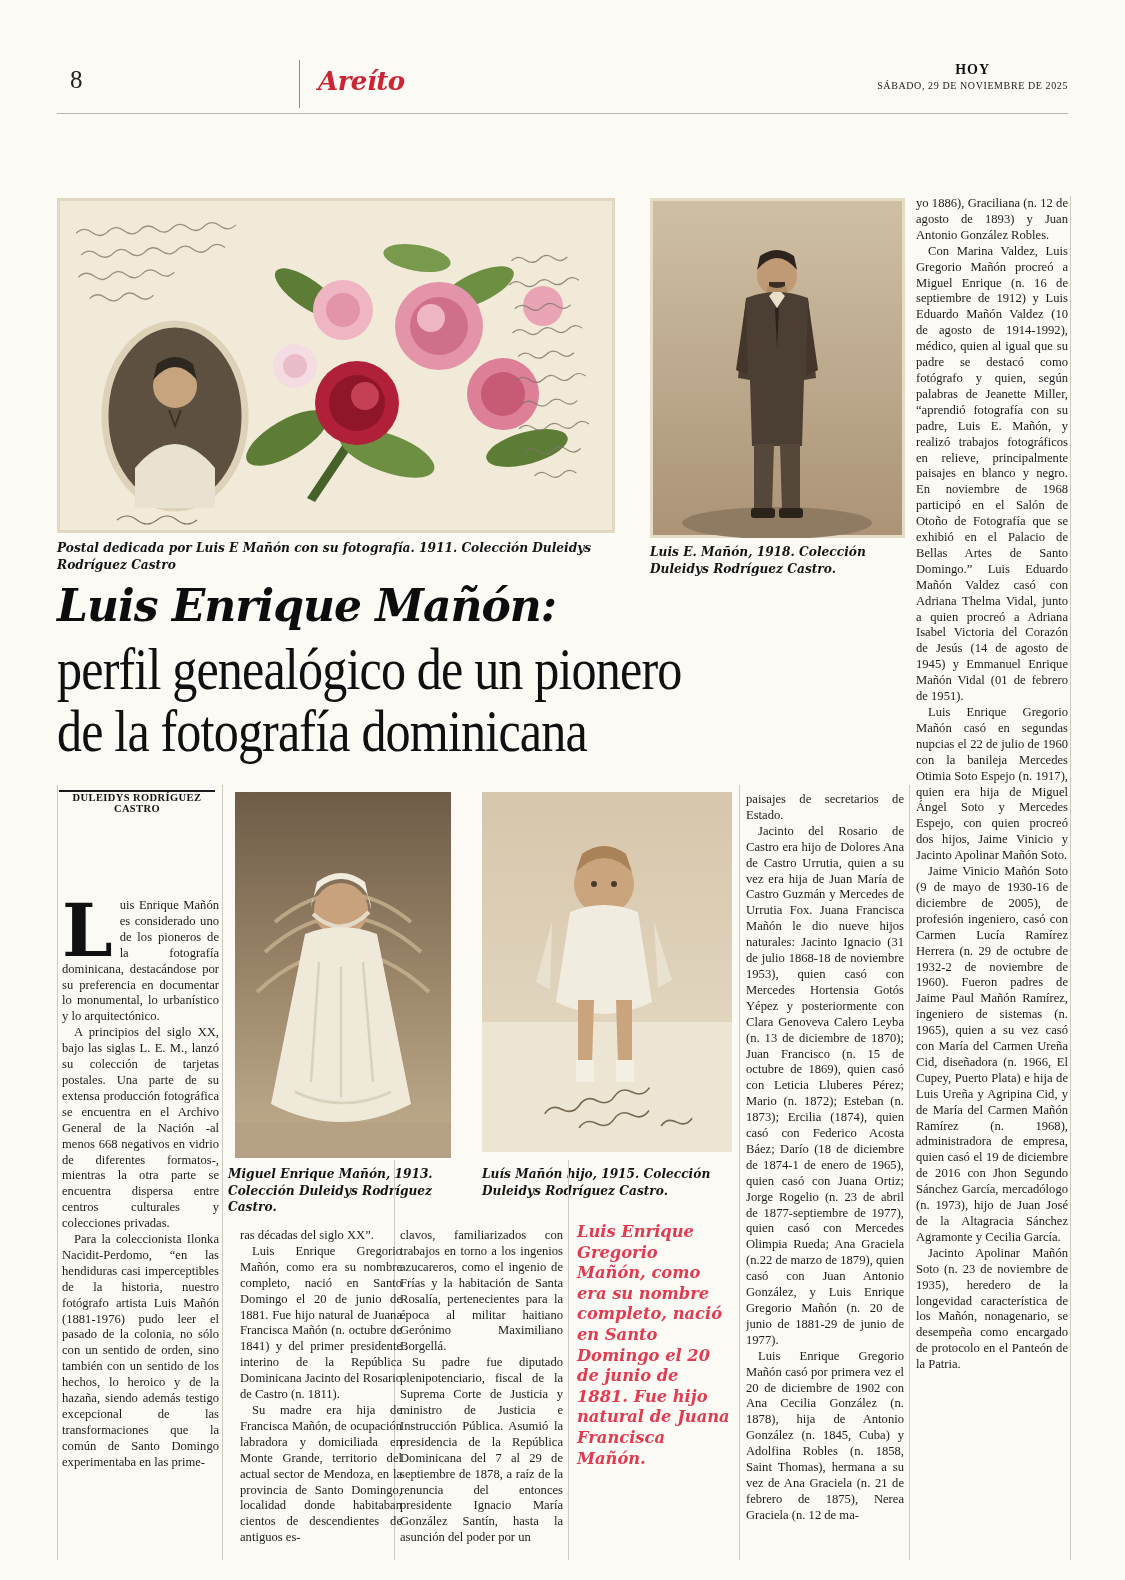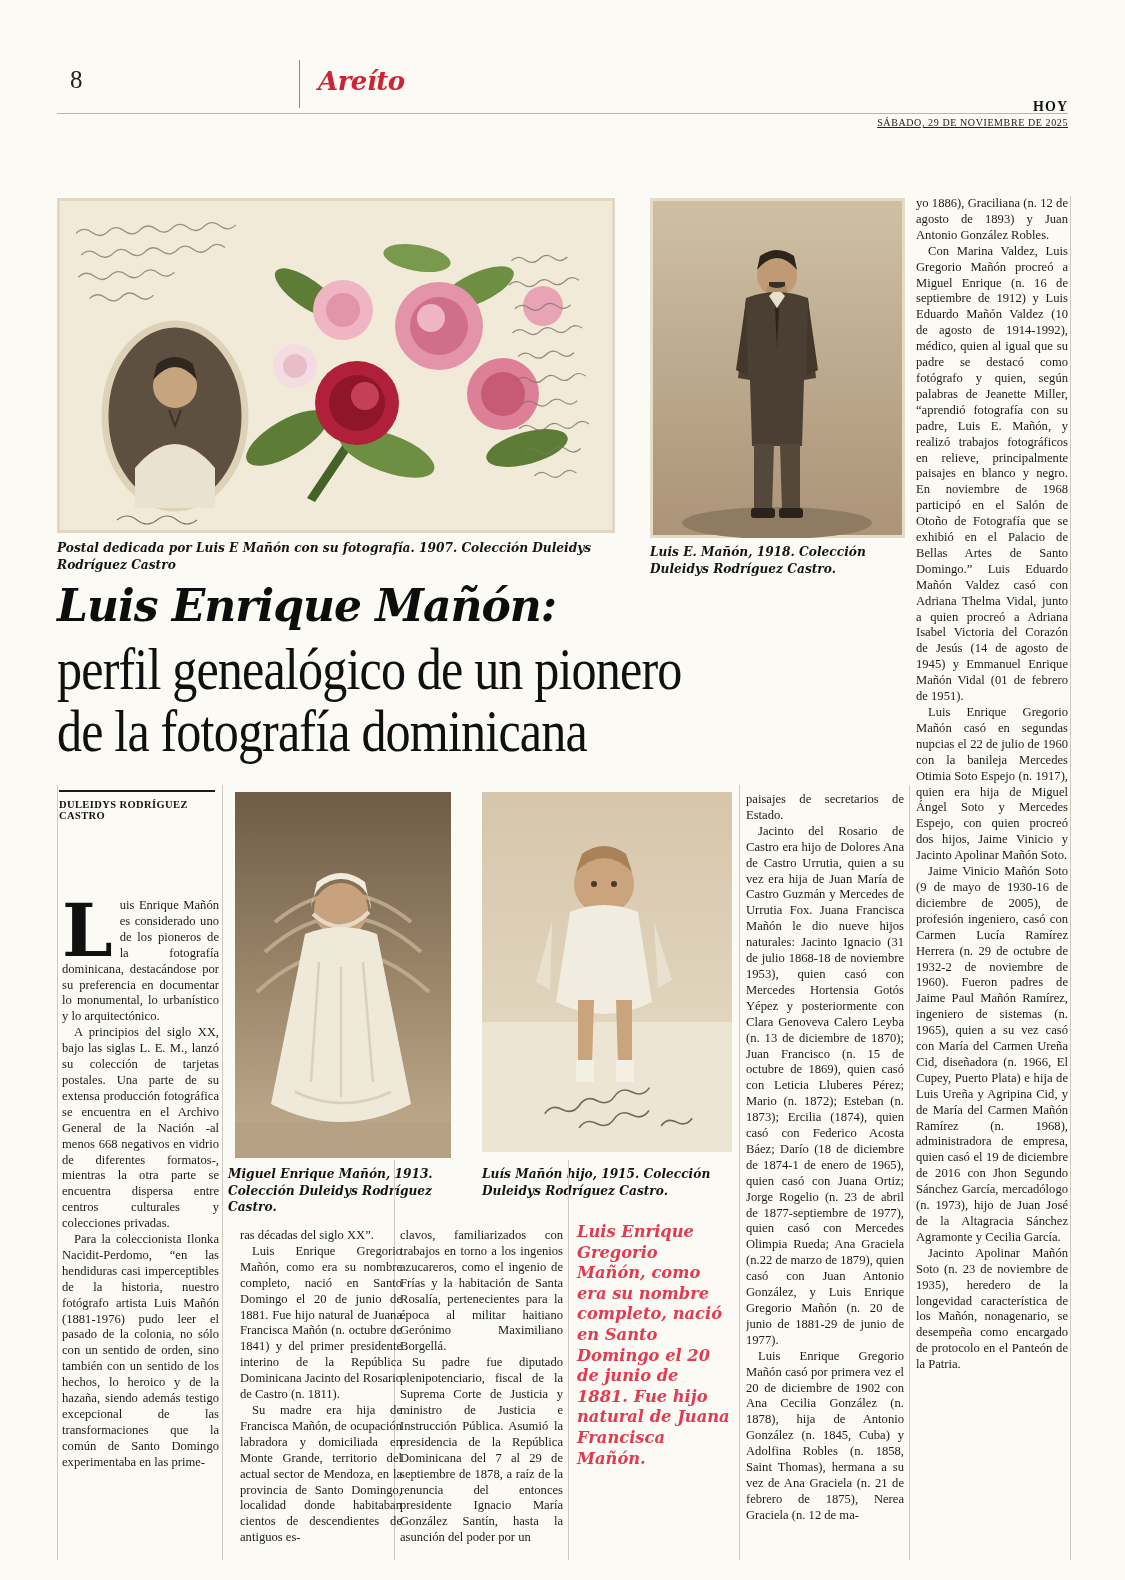--- a/index.html
+++ b/index.html
@@ -5,45 +5,45 @@
   html,body{margin:0;padding:0;background:#e8e8e8;}
   #page{position:relative;width:1125px;height:1580px;background:#fbfaf5;margin:0 auto;overflow:hidden;
         font-family:"Liberation Serif",serif;color:#1c1c1c;}
   .abs{position:absolute;}
 
   
   .pageno{left:70px;top:66px;font-size:25px;color:#222;}
   .hdr-divider{left:299px;top:60px;width:1px;height:48px;background:#8a8a8a;}
   .areito{left:318px;top:66px;font-family:"DejaVu Serif",serif;font-weight:bold;font-style:italic;
           font-size:26px;color:#cc2433;letter-spacing:-0.5px;}
-  .masthead{right:57px;top:62px;text-align:right;margin-top:37px;}
+  .masthead{right:57px;top:62px;text-align:center;}
   .hoy{font-weight:bold;font-size:14px;letter-spacing:1px;color:#111;}
-  .hdate{font-size:10px;letter-spacing:0.6px;color:#222;margin-top:2px;text-decoration:underline;}
+  .hdate{font-size:10px;letter-spacing:0.6px;color:#222;margin-top:2px;}
   .hdr-rule{left:57px;top:113px;width:1011px;height:1px;background:#b9b4ab;}
 
   
   .banner{left:57px;top:127px;width:1011px;height:38px;background:#d23b55;}
   .banner-text{position:absolute;left:11px;top:3px;color:#fff;font-size:28px;letter-spacing:1.5px;
                font-family:"Liberation Serif",serif;}
 
   
   .photo{position:absolute;overflow:hidden;box-shadow:0 0 0 1px #d8d2c4 inset;}
   .caption{font-family:"DejaVu Serif",serif;font-weight:bold;font-style:italic;font-size:12.2px;
            line-height:16.5px;color:#141414;}
 
   
   .kicker{left:57px;top:580px;font-family:"DejaVu Serif",serif;font-weight:bold;font-style:italic;
           font-size:44px;letter-spacing:-1px;color:#0d0d0d;white-space:nowrap;}
   .headline{left:57px;top:638px;font-family:"Liberation Serif",serif;font-size:59px;line-height:62px;
             color:#101010;letter-spacing:-1px;}
   .cond{display:inline-block;transform:scaleX(0.85);transform-origin:0 50%;white-space:nowrap;}
 
   
-  .byline{left:59px;top:790px;width:156px;border-top:2px solid #1a1a1a;padding-top:7px;
-          font-size:10.5px;font-weight:bold;letter-spacing:0.4px;color:#111;}
+  .byline{left:59px;top:790px;width:156px;border-top:2px solid #1a1a1a;
+          font-size:10.5px;font-weight:bold;letter-spacing:0.4px;color:#111;text-align:center;}
 
   
   .col{position:absolute;text-align:justify;font-size:12.6px;line-height:15.9px;color:#1b1b1b;overflow:hidden;}
   .para{margin:0;text-indent:12px;}
   .para.first{text-indent:0;}
   .dropcap{float:left;font-family:"DejaVu Serif",serif;font-weight:bold;font-size:72px;line-height:0.78;
            padding:5px 7px 0 0;color:#111;}
   .vrule{position:absolute;width:1px;background:#cfcac0;}
 
   .pullquote{left:577px;top:1222px;width:154px;font-family:"DejaVu Serif",serif;font-weight:bold;
@@ -155,21 +155,21 @@
       <path d="M125 110 l2 40 l2 -40 z" fill="#2b231c"></path>
       <path d="M104 246 l20 0 l-2 66 l-18 0 z" fill="#554739"></path>
       <path d="M130 246 l20 0 l0 66 l-18 0 z" fill="#554739"></path>
       <rect x="101" y="310" width="24" height="10" rx="3" fill="#2a221b"></rect>
       <rect x="129" y="310" width="24" height="10" rx="3" fill="#2a221b"></rect>
       <path d="M96 102 l-10 70 l12 6 z" fill="#43372c"></path>
       <path d="M158 102 l10 70 l-12 6 z" fill="#43372c"></path>
     </svg>
   </div>
 
-  <div class="abs caption" style="left:57px;top:540px;width:566px;">Postal dedicada por Luis E Mañón con su fotografía. 1907. Colección Duleidys Rodríguez Castro</div>
+  <div class="abs caption" style="left:57px;top:540px;width:566px;">Postal dedicada por Luis E Mañón con su fotografía. 1911. Colección Duleidys Rodríguez Castro</div>
   <div class="abs caption" style="left:650px;top:544px;width:255px;">Luis E. Mañón, 1918. Colección Duleidys Rodríguez Castro.</div>
 
   <div class="abs kicker">Luis Enrique Mañón:</div>
   <div class="abs headline">
     <span class="cond">perfil genealógico de un pionero</span><br>
     <span class="cond">de la fotografía dominicana</span>
   </div>
 
   <div class="abs byline">DULEIDYS RODRÍGUEZ CASTRO</div>
 

